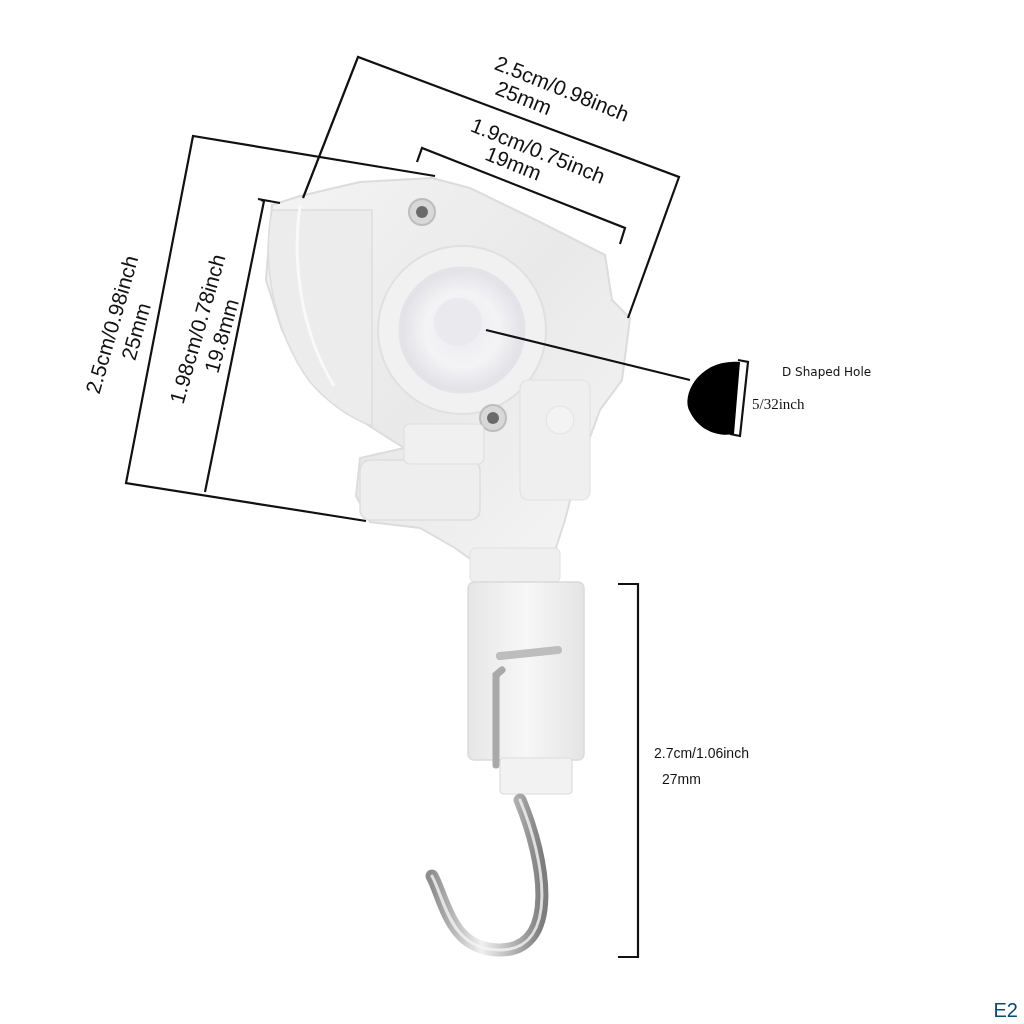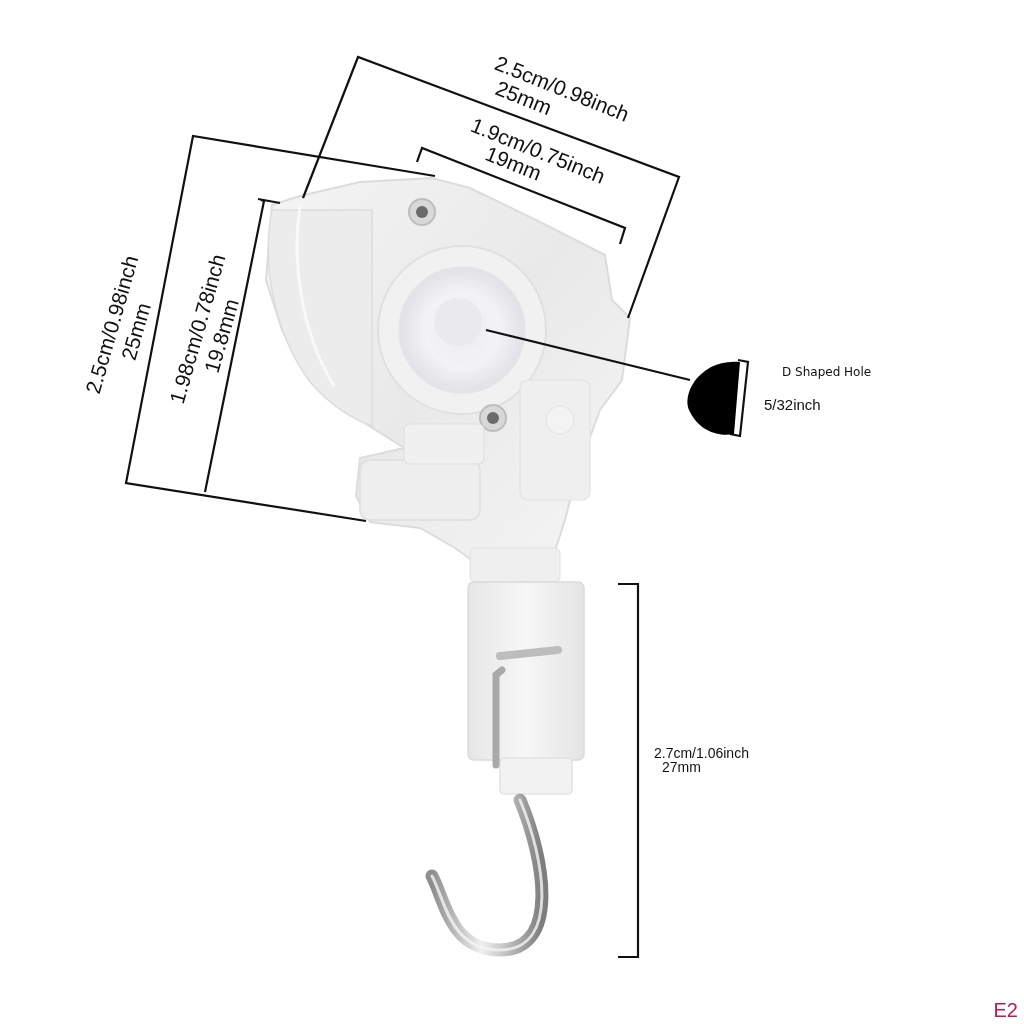--- a/index.html
+++ b/index.html
@@ -10,24 +10,24 @@
     .lbl .l1, .lbl .l2 { display: block; }
     .top-outer { left: 500px; top: 52px; transform: rotate(22deg); transform-origin: 0 0; font-size: 21px; }
     .top-outer .l2 { margin-left: 10px; margin-top: 2px; }
     .top-inner { left: 476px; top: 114px; transform: rotate(22deg); transform-origin: 0 0; font-size: 21px; }
     .top-inner .l2 { margin-left: 24px; margin-top: 0px; }
     .left-outer { left: 82px; top: 390px; transform: rotate(-74deg); transform-origin: 0 0; font-size: 21px; text-align: center; }
     .left-outer .l2 { margin-top: 4px; }
     .left-inner { left: 166px; top: 400px; transform: rotate(-74deg); transform-origin: 0 0; font-size: 21px; text-align: center; }
     .left-inner .l2 { margin-top: 4px; }
     .d-title { left: 782px; top: 330px; font-size: 12px; font-family: "DejaVu Sans", sans-serif; margin-top: 36px; }
-    .d-size { left: 752px; top: 397px; font-size: 15px; font-family: Liberation Sans, sans-serif; margin-left: 12px; }
+    .d-size { left: 752px; top: 397px; font-size: 15px; font-family: Liberation Serif, serif; }
     .hook-len { left: 654px; top: 746px; font-size: 14px; }
-    .hook-len .l2 { margin-left: 8px; }
-    .watermark { right: 6px; bottom: 4px; font-size: 20px; color: #be185d; }
+    .hook-len .l2 { margin-left: 8px; margin-top: 12px; }
+    .watermark { right: 6px; bottom: 4px; font-size: 20px; color: #0c4a6e; }
   </style>
 </head>
 <body>
 
 <div class="stage">
 
   <svg class="lines" width="1024" height="1024" viewBox="0 0 1024 1024">
     <defs>
       <linearGradient id="bodyGrad" x1="0" y1="0" x2="1" y2="1">
         <stop offset="0" stop-color="#f4f4f4"></stop>

